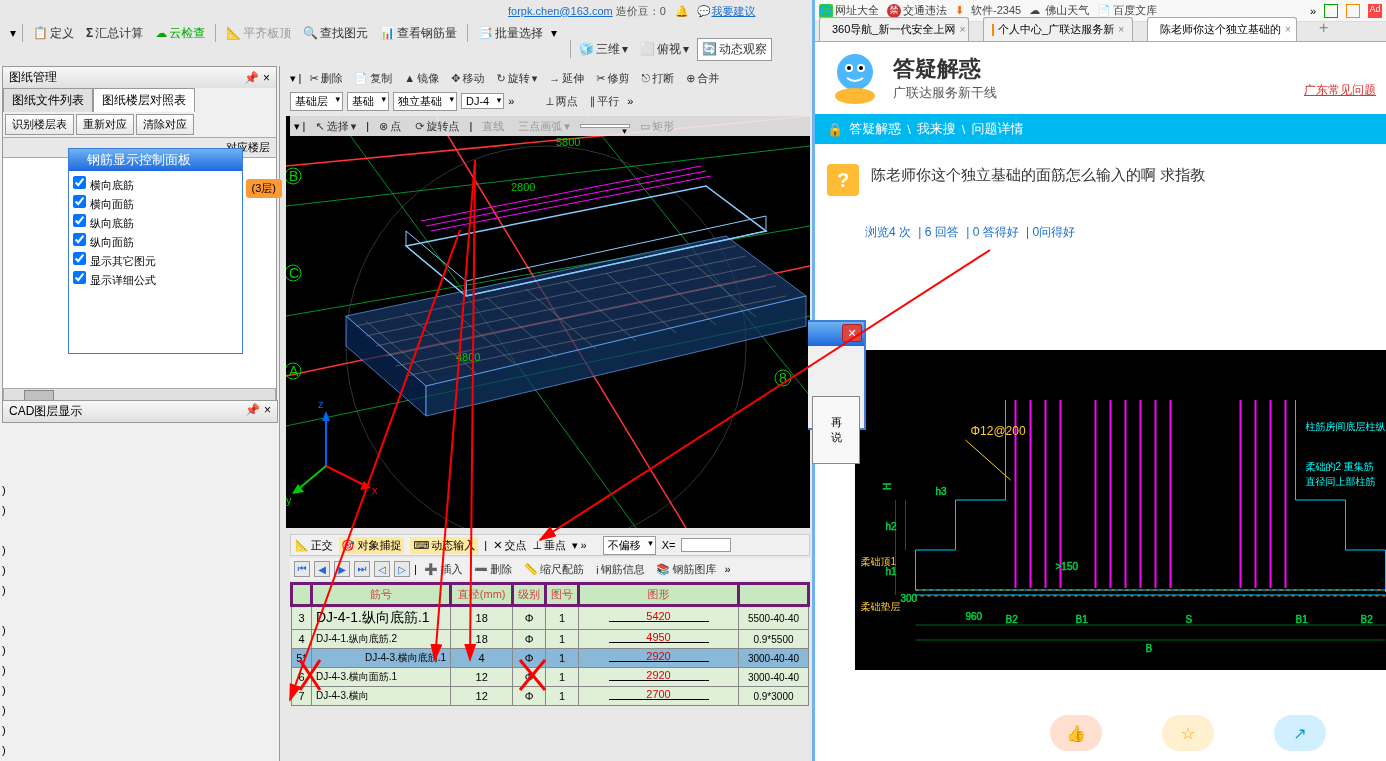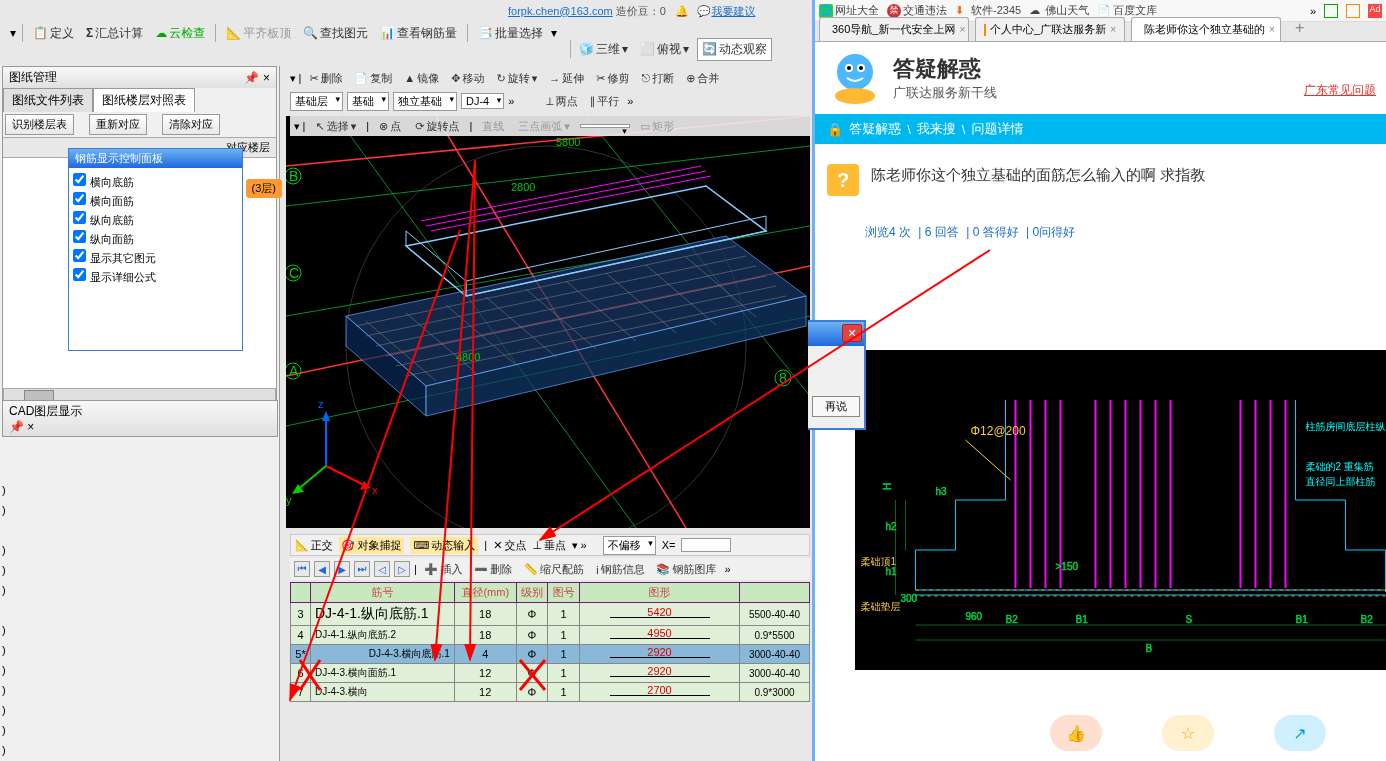--- a/index.html
+++ b/index.html
@@ -20,38 +20,38 @@
 
 
 .left-panel { position: absolute; top: 66px; left: 0; width: 280px; bottom: 0; background: #f0f0f0; border-right: 1px solid #999; }
 
 
 .drawing-mgr { border: 1px solid #999; margin: 0 2px; }
 .drawing-mgr-title { background: linear-gradient(#f8f8f8,#e0e0e0); padding: 2px 6px; font-size: 12px; display: flex; justify-content: space-between; align-items: center; }
 .tabs-row { display: flex; background: #f0f0f0; }
 .tab1 { padding: 3px 8px; font-size: 12px; border: 1px solid #999; border-bottom: none; background: #fff; cursor: pointer; }
 .tab1.inactive { background: #e0e0e0; }
-.btns-row { display: flex; gap: 15px; padding: 2px; }
+.btns-row { display: flex; gap: 2px; padding: 2px; }
 .btn-small { padding: 2px 6px; font-size: 11px; border: 1px solid #999; background: linear-gradient(#fff,#e8e8e8); cursor: pointer; }
 
 
 .rebar-panel { position: absolute; top: 148px; left: 68px; width: 175px; background: #fff; border: 1px solid #3b7dd8; z-index: 100; }
-.rebar-panel-title { background: linear-gradient(#6db3f2,#1e69de); color: #fff; font-size: 11px; padding: 2px 6px; }
+.rebar-panel-title { background: linear-gradient(#6db3f2,#1e69de); color: #fff; font-size: 13px; padding: 2px 18px; }
 .rebar-panel-body { padding: 4px; font-size: 11px; }
 .rebar-panel-body label { display: block; padding: 1px 0; }
 .rebar-panel-body input { margin-right: 4px; }
 .rebar-panel-layer { position: absolute; right: -40px; top: 30px; background: #ff9933; color: #000; padding: 2px 6px; font-size: 11px; border-radius: 3px; }
 
 
 .hscroll { height: 16px; background: #e0e0e0; border: 1px solid #aaa; position: relative; }
 .hscroll-thumb { position: absolute; height: 12px; background: #c0c0c0; border: 1px solid #888; top: 1px; }
 
 
 .cad-layer { position: absolute; top: 400px; left: 2px; width: 276px; border: 1px solid #999; }
-.cad-layer-title { background: linear-gradient(#f8f8f8,#e0e0e0); padding: 2px 6px; font-size: 12px; display: flex; justify-content: space-between; flex-direction: column; }
+.cad-layer-title { background: linear-gradient(#f8f8f8,#e0e0e0); padding: 2px 6px; font-size: 12px; display: flex; justify-content: space-between; }
 .cad-tree { padding: 4px; font-size: 11px; background: #fff; height: 50px; }
 .cad-tree-item { padding: 1px 0 1px 20px; }
 
 
 .left-marks { position: absolute; left: 2px; top: 480px; font-size: 11px; line-height: 20px; }
 
 
 .viewport { position: absolute; top: 116px; left: 286px; width: 524px; height: 412px; background: #000; overflow: hidden; }
 .viewport svg { width: 100%; height: 100%; }
 
@@ -65,33 +65,33 @@
 
 .snap-bar { position: absolute; top: 534px; left: 290px; width: 520px; height: 22px; display: flex; align-items: center; font-size: 11px; gap: 6px; background: #f0f0f0; border: 1px solid #ccc; padding: 0 4px; }
 .snap-bar .check { display: flex; align-items: center; gap: 2px; }
 
 .table-bar { position: absolute; top: 558px; left: 290px; width: 520px; height: 22px; display: flex; align-items: center; font-size: 11px; gap: 4px; background: #f0f0f0; padding: 0 4px; }
 .nav-btn { width: 16px; height: 16px; background: #e8e8e8; border: 1px solid #999; display: inline-flex; align-items: center; justify-content: center; cursor: pointer; color: #1e69de; font-size: 10px; }
 
 
 .rebar-table { position: absolute; top: 582px; left: 290px; width: 520px; bottom: 12px; overflow: hidden; }
 .rebar-table table { width: 100%; border-collapse: collapse; font-size: 11px; }
-.rebar-table th { background: #c8e8c0; border: 1px solid #701a75; padding: 2px; color: #c44; font-weight: normal; }
+.rebar-table th { background: #c8e8c0; border: 3px solid #701a75; padding: 2px; color: #c44; font-weight: normal; }
 .rebar-table td { border: 1px solid #888; padding: 2px 4px; text-align: center; background: #e0f0d8; }
 .rebar-table tr.sel td { background: #8ab8d8; }
 .rebar-table .shape-cell { position: relative; }
 .rebar-table .shape-line { border-top: 1px solid #000; width: 100px; margin: 6px auto 0; position: relative; }
 .rebar-table .shape-num { color: #d00; position: absolute; top: -12px; left: 50%; transform: translateX(-50%); }
 
 
 .browser { position: absolute; top: 0; left: 812px; right: 0; bottom: 0; background: #fff; border-left: 3px solid #6db3f2; }
 .browser-toolbar { height: 22px; background: #f8f8f8; border-bottom: 1px solid #ddd; display: flex; align-items: center; font-size: 11px; padding: 0 4px; gap: 8px; }
 .bt-item { display: flex; align-items: center; gap: 2px; color: #444; }
 .bt-icon { width: 14px; height: 14px; border-radius: 2px; }
-.browser-tabs { height: 20px; background: #e8e8e8; display: flex; align-items: flex-end; padding: 0 4px; gap: 6px; border-bottom: 1px solid #aaa; }
+.browser-tabs { height: 20px; background: #e8e8e8; display: flex; align-items: flex-end; padding: 0 4px; gap: 14px; border-bottom: 1px solid #aaa; }
 .btab { padding: 4px 8px; font-size: 11px; background: #f0f0f0; border: 1px solid #aaa; border-bottom: none; border-radius: 3px 3px 0 0; display: flex; align-items: center; gap: 4px; max-width: 150px; overflow: hidden; white-space: nowrap; cursor: pointer; }
 .btab.active { background: #fff; }
 .btab .favicon { width: 12px; height: 12px; }
 .btab .close { color: #888; font-size: 10px; }
 .new-tab { padding: 4px 8px; color: #888; cursor: pointer; }
 
 
 .page-header { padding: 8px 12px; display: flex; align-items: center; gap: 10px; position: relative; }
 .page-logo { width: 56px; height: 56px; }
 .page-title-area { flex: 1; }
@@ -106,21 +106,21 @@
 .q-icon { width: 32px; height: 32px; background: #ffbb33; border-radius: 4px; display: flex; align-items: center; justify-content: center; color: #fff; font-size: 20px; font-weight: bold; }
 .q-text { font-size: 15px; color: #333; line-height: 1.5; }
 
 .stats-bar { padding: 8px 50px; font-size: 12px; color: #1a6dcc; }
 .stats-bar span { margin-right: 4px; margin-top: 16px; }
 
 
 .dialog-frag { position: absolute; top: 320px; left: 808px; width: 58px; height: 110px; background: #f0f0f0; border: 2px solid #3b7dd8; border-left: none; z-index: 200; }
 .dialog-frag-title { height: 24px; background: linear-gradient(#6db3f2,#1e69de); position: relative; }
 .dialog-close { position: absolute; right: 2px; top: 2px; width: 20px; height: 18px; background: #d44; border: 1px solid #a22; border-radius: 2px; color: #fff; display: flex; align-items: center; justify-content: center; font-size: 11px; }
-.dialog-btn { margin: 50px 4px 4px; padding: 2px; border: 1px solid #888; background: #f8f8f8; font-size: 11px; text-align: center; }
+.dialog-btn { margin: 50px 4px 4px; padding: 18px; border: 1px solid #888; background: #f8f8f8; font-size: 11px; text-align: center; }
 
 
 .cad-drawing { position: absolute; top: 350px; left: 855px; right: 0; height: 320px; background: #000; overflow: hidden; }
 .cad-drawing svg { width: 100%; height: 100%; }
 
 
 .action-btns { position: absolute; bottom: 10px; left: 1050px; display: flex; gap: 60px; }
 .action-btn { width: 52px; height: 36px; border-radius: 18px; display: flex; align-items: center; justify-content: center; font-size: 16px; }
 .action-btn.like { background: #ffe0d0; color: #f60; }
 .action-btn.star { background: #fff0d0; color: #fa0; }

